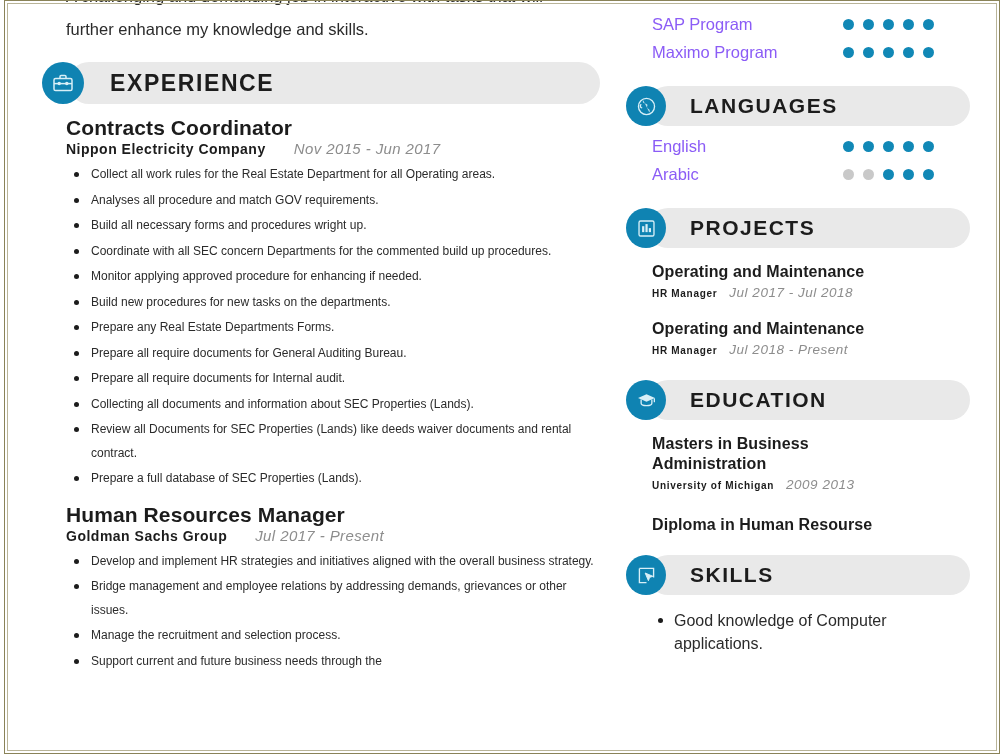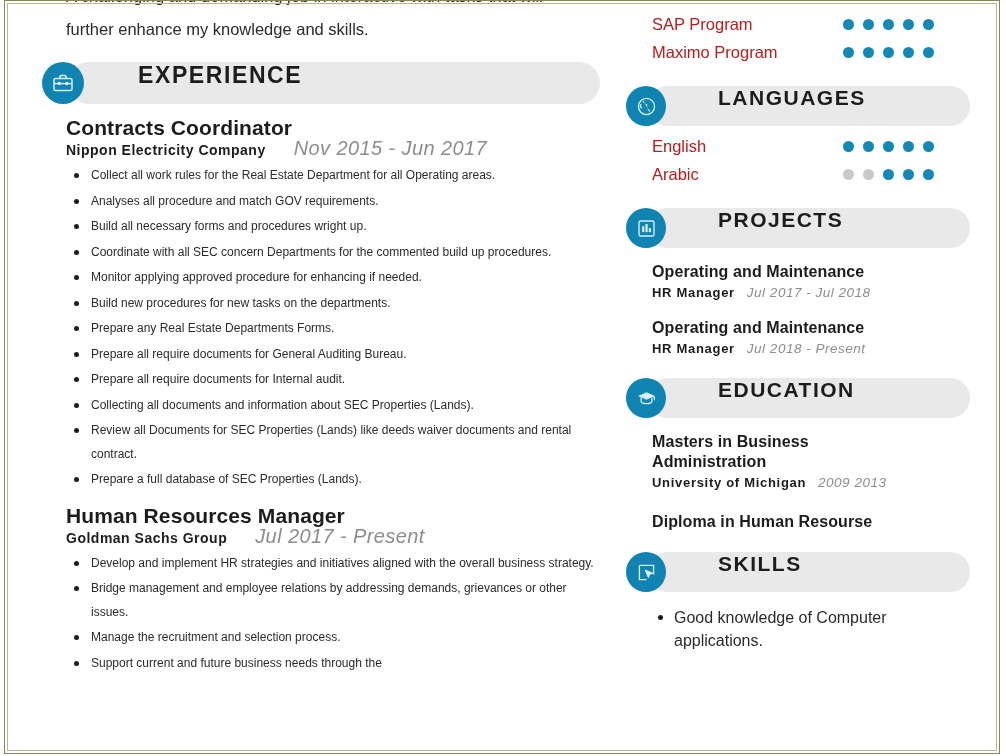--- a/index.html
+++ b/index.html
@@ -66,21 +66,21 @@
     color: #2b2b2b;
     padding-top: 2px;
   }
 
   
   .section-head {
     position: relative;
     height: 42px;
     margin-top: 22px;
     display: flex;
-    gap: 28px;
+    align-items: center;
   }
   .pill {
     position: absolute;
     left: 26px;
     top: 0;
     height: 42px;
     right: 0;
     background: #e9e9e9;
     border-radius: 21px;
   }
@@ -127,21 +127,21 @@
     line-height: 19px;
     margin-top: 1px;
   }
   .job-company {
     font-size: 14px;
     font-weight: bold;
     color: #1c1c1c;
     letter-spacing: 0.5px;
   }
   .job-dates {
-    font-size: 20px;
+    font-size: 15px;
     font-style: italic;
     color: #8d8d8d;
     letter-spacing: 0.4px;
   }
 
   ul.bullets {
     list-style: none;
     margin-top: 4px;
   }
   ul.bullets li {
@@ -164,21 +164,21 @@
 
   
   .rate-row {
     display: flex;
     align-items: center;
     justify-content: space-between;
     height: 28px;
     padding-left: 26px;
     padding-right: 36px;
   }
-  .rate-label { font-size: 16.5px; color: #b91c1c; }
+  .rate-label { font-size: 16.5px; color: #8b5cf6; }
   .dots { display: flex; gap: 9px; }
   .dot { width: 11px; height: 11px; border-radius: 50%; background: #1188b6; }
   .dot.off { background: #c9c9c9; }
 
   
   .rate-row.clipped {
     height: 10px;
     overflow: hidden;
     position: relative;
     padding-top: 0;
@@ -195,21 +195,21 @@
     letter-spacing: 0.1px;
   }
   .r-sub {
     display: flex;
     align-items: baseline;
     gap: 12px;
     line-height: 19px;
     margin-top: 1px;
   }
   .r-org {
-    font-size: 13px;
+    font-size: 10px;
     font-weight: bold;
     color: #1c1c1c;
     letter-spacing: 0.7px;
   }
   .r-dates {
     font-size: 13.5px;
     font-style: italic;
     color: #8d8d8d;
     letter-spacing: 0.5px;
   }

